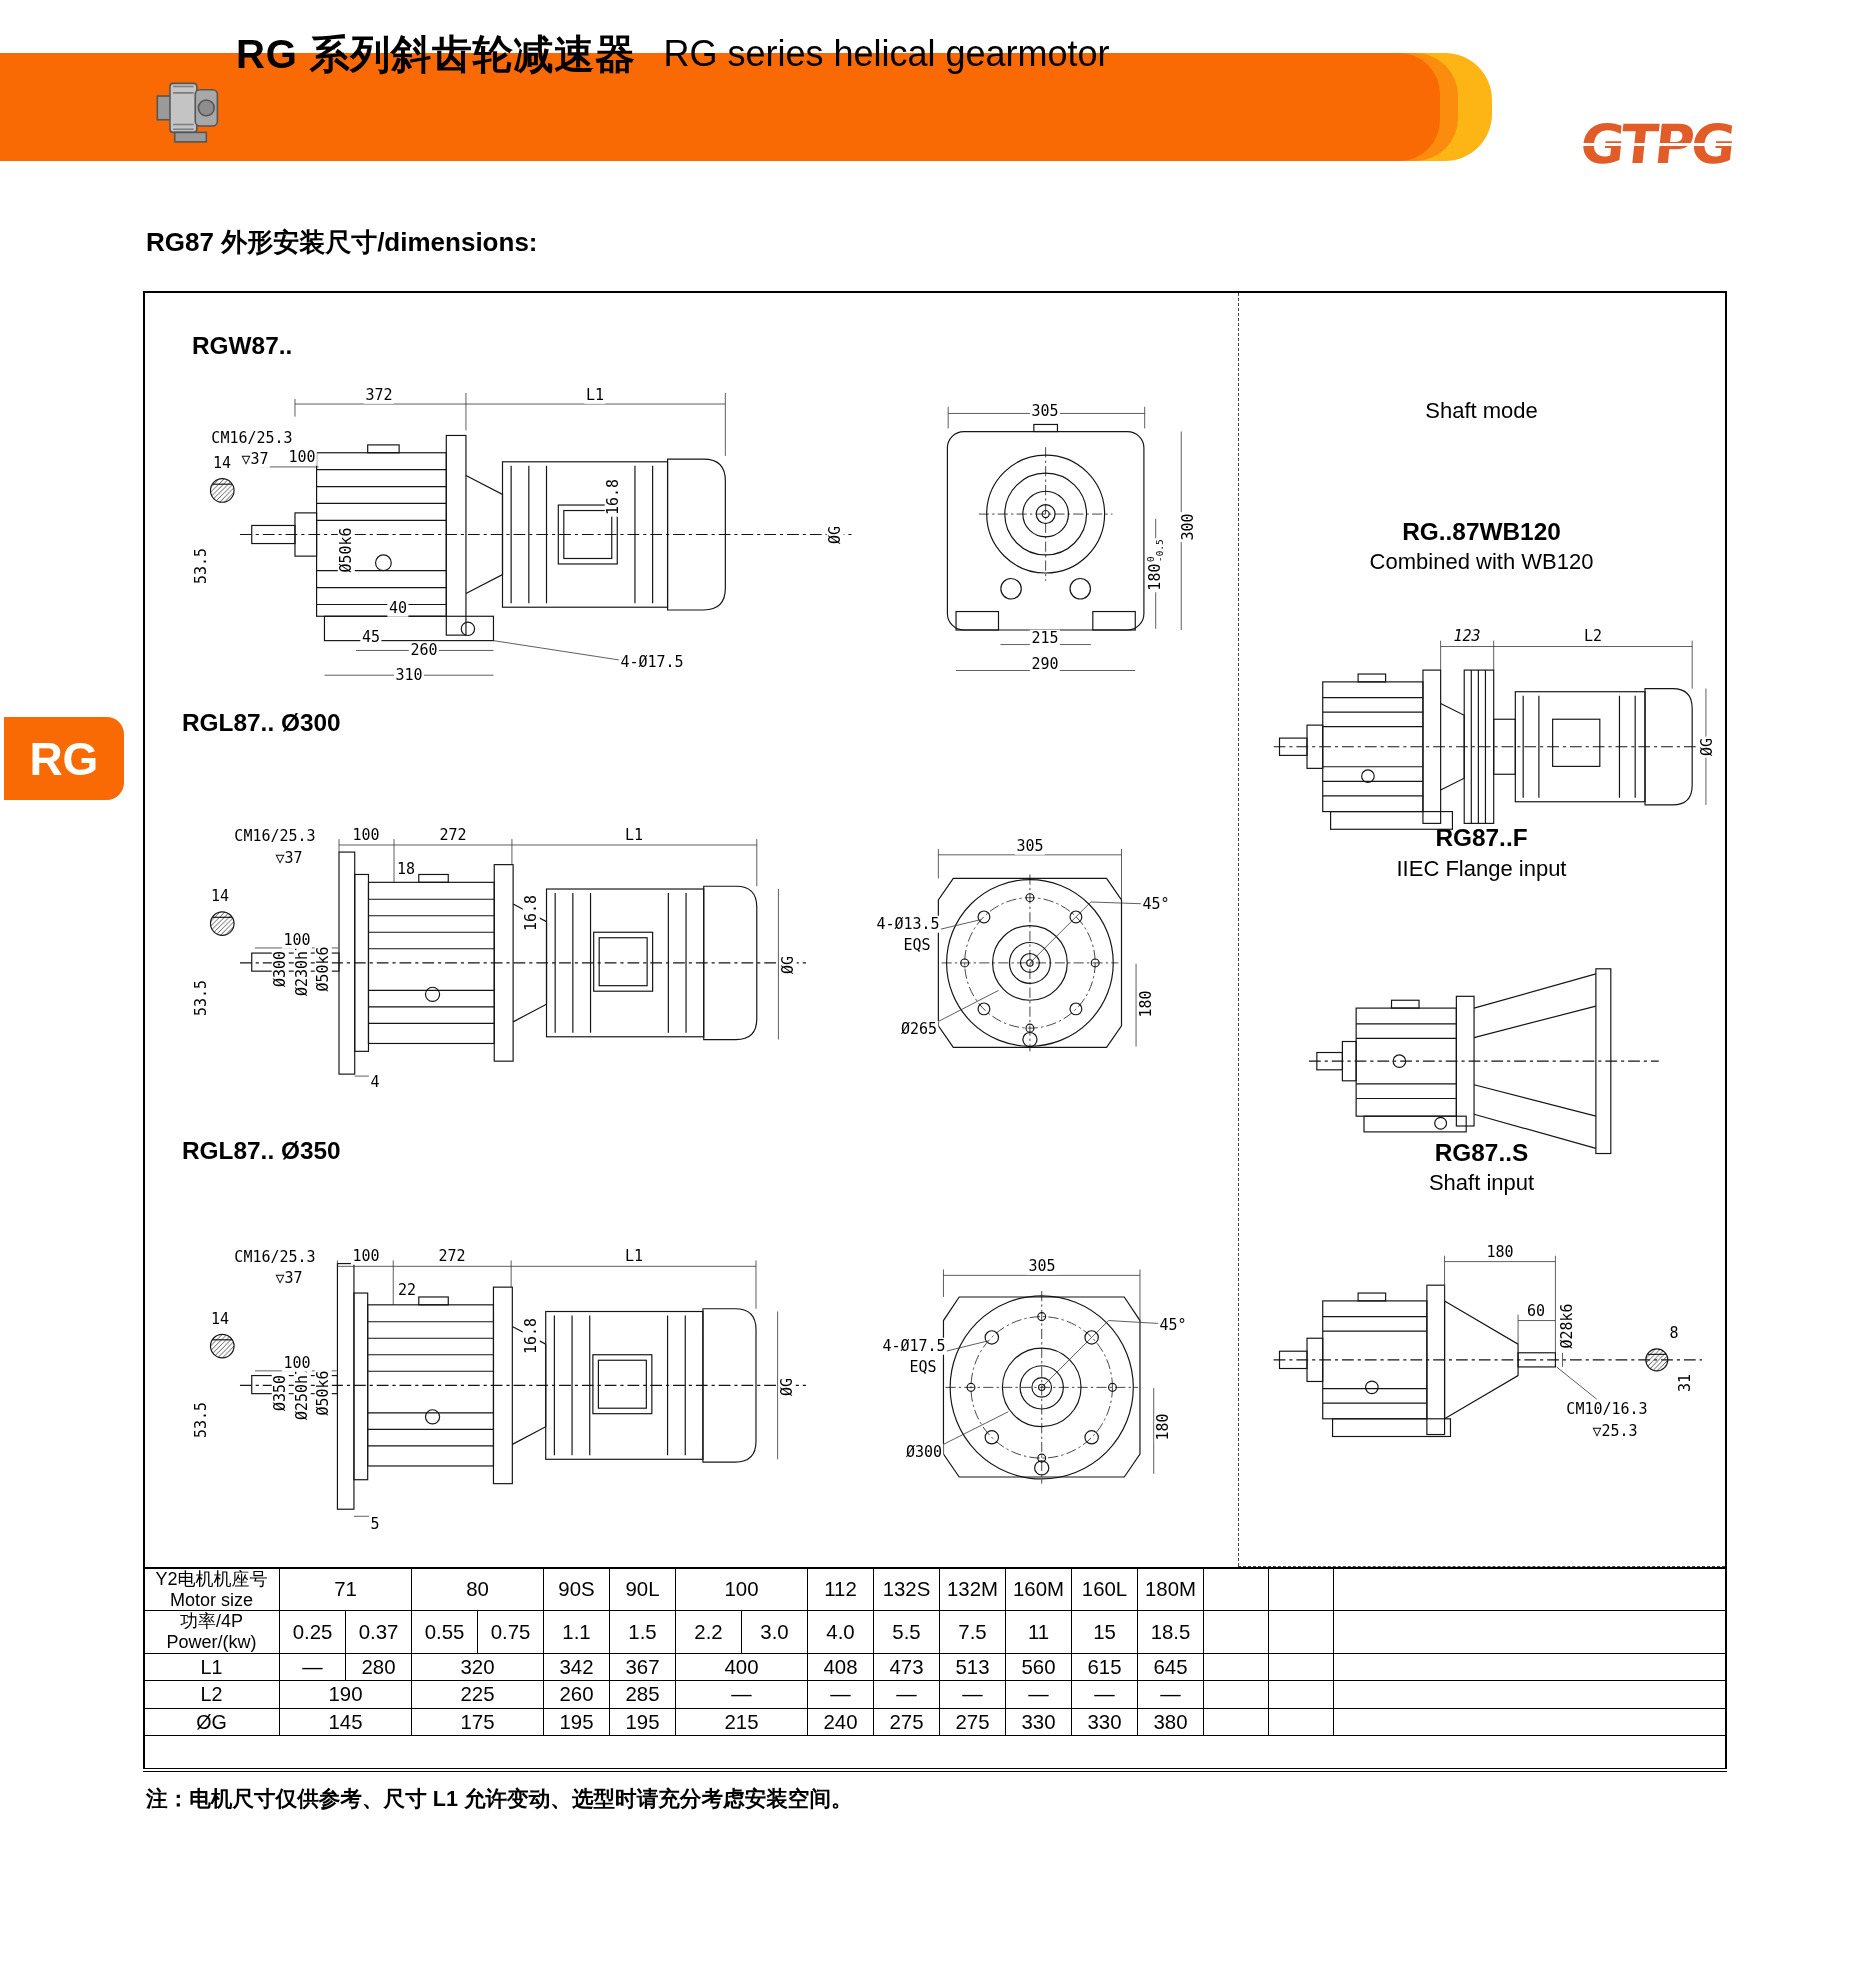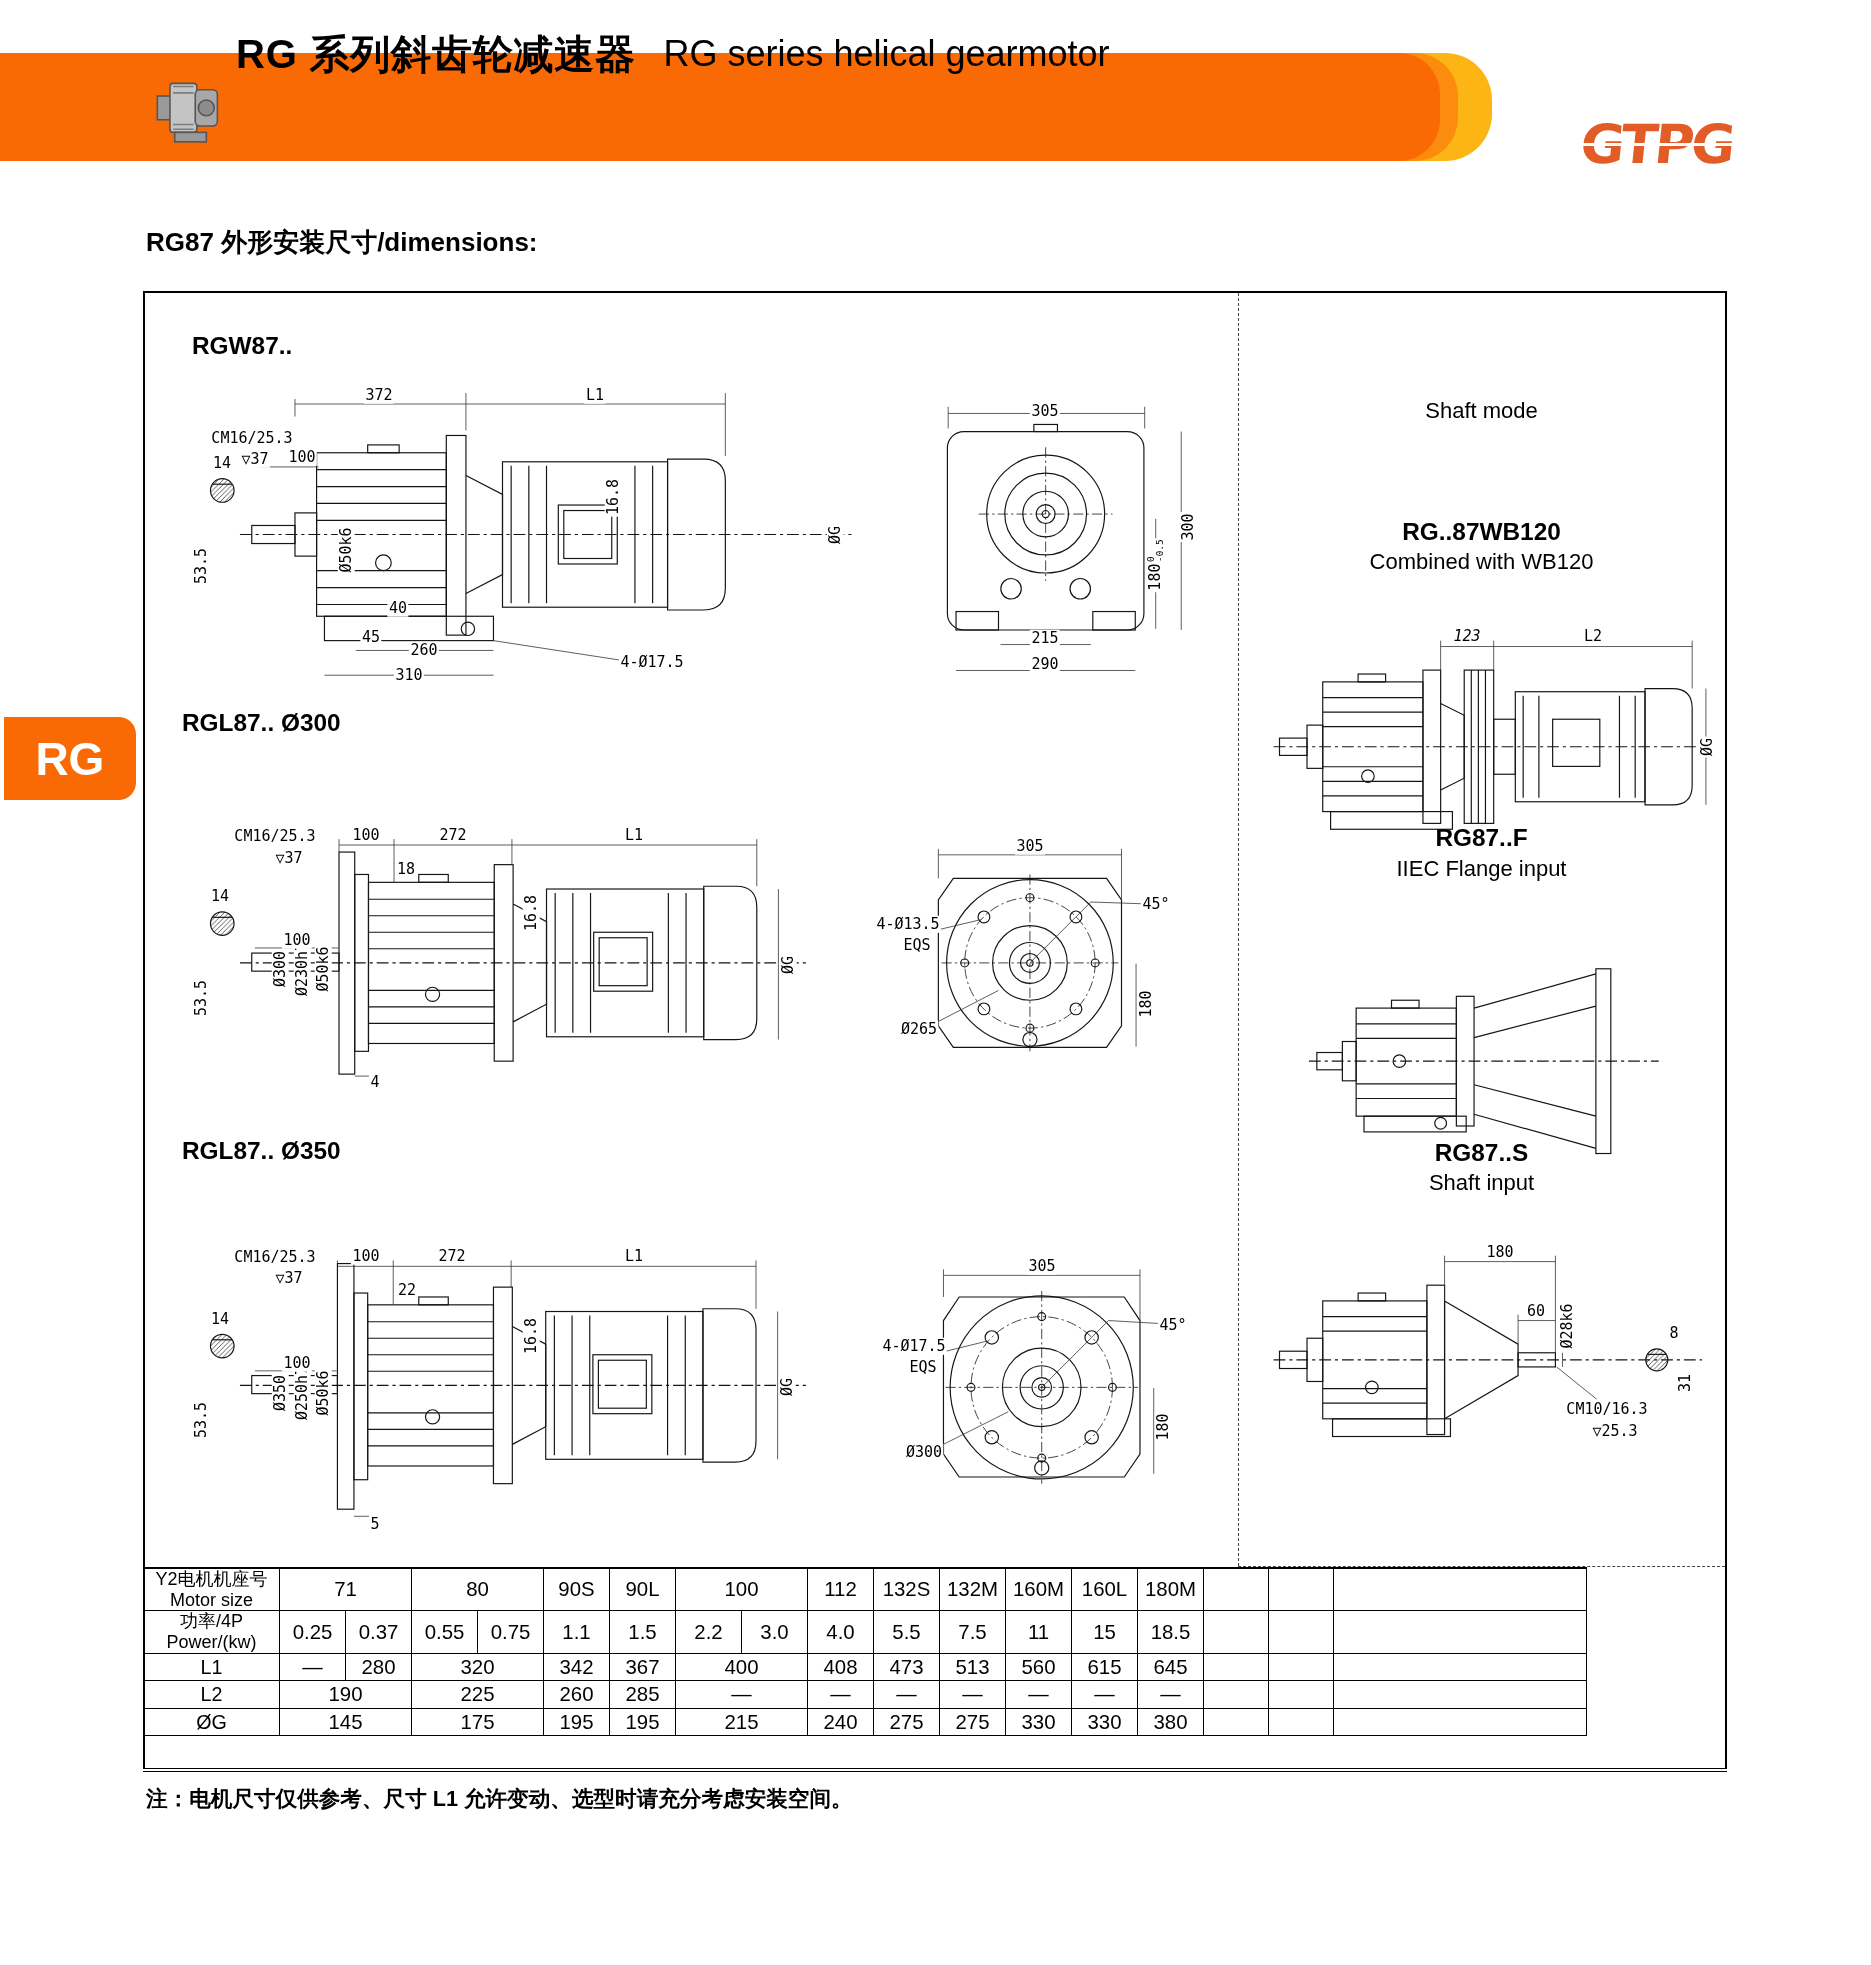--- a/index.html
+++ b/index.html
@@ -13,42 +13,42 @@
             display:flex;align-items:center;}
   .hdr-title{position:absolute;left:236px;top:0;height:108px;display:flex;align-items:center;gap:27.5px;white-space:nowrap;}
   .t-zh{font-size:40px;font-weight:bold;color:#000;letter-spacing:0.8px;}
   .t-en{font-size:36px;font-weight:normal;color:#000;}
   .gm-icon{position:absolute;left:151px;top:66px;}
   .logo{position:absolute;left:1580px;top:120px;width:153px;height:51px;
         font-size:54px;font-weight:800;color:#E25C28;font-family:"DejaVu Sans",sans-serif;
         transform:skewX(-6deg);letter-spacing:-3.1px;line-height:49px;text-align:center;}
   .logo-slit{position:absolute;left:1576px;top:143px;width:161px;height:3.1px;background:#fff;}
   
-  .side-tab{position:absolute;left:3.9px;top:717px;width:132px;height:83px;background:#F96A05;
+  .side-tab{position:absolute;left:3.9px;top:717px;width:120px;height:83px;background:#F96A05;
             border-radius:0 17.3px 17.3px 0;display:flex;align-items:center;justify-content:center;}
   .side-tab span{color:#fff;font-size:46px;font-weight:bold;}
   
   .sec-heading{position:absolute;left:146px;top:225px;margin:0;font-size:26px;font-weight:bold;}
   
   .content-box{position:absolute;left:143px;top:291px;width:1580px;height:1476px;
                border:2px solid #000;border-bottom:none;}
   .div-v{position:absolute;left:1093px;top:0;height:1273px;width:0;border-left:1.6px dashed #444;}
   .div-h{position:absolute;left:1093px;top:1273px;right:0;height:0;border-top:1.6px dashed #444;}
   .dwg-label{position:absolute;font-size:24.4px;font-weight:bold;white-space:nowrap;}
   .pnl{position:absolute;left:1093px;right:0;text-align:center;white-space:nowrap;}
   .pnl .b{font-size:24.4px;font-weight:bold;}
   .pnl .n{font-size:22px;font-weight:normal;}
   
   .labels{position:absolute;left:0;top:0;width:100%;height:100%;}
   .d{position:absolute;transform:translate(-50%,-50%);font-family:"DejaVu Sans Mono",monospace;
      font-size:15px;white-space:nowrap;background:#fff;padding:0 1.6px;line-height:1.1;}
   .dr{transform:translate(-50%,-50%) rotate(-90deg);}
   .tolstack{display:inline-flex;flex-direction:column;font-size:9.4px;line-height:1;vertical-align:middle;margin-left:1.6px;}
   
-  table.dims{position:absolute;left:143px;top:1567px;width:1444px;border-collapse:collapse;
+  table.dims{position:absolute;left:143px;top:1567px;width:1584px;border-collapse:collapse;
              table-layout:fixed;font-size:20.4px;text-align:center;}
   table.dims td,table.dims th{border:1.2px solid #000;padding:0;font-weight:normal;overflow:hidden;}
   table.dims tr{height:27.5px;}
   tr.r-head{height:59px;}
   tr.r-pow{height:59px;margin-top:44px;}
   table.dims{border-top:2px solid #000;}
   .hd2{font-size:18px;line-height:1.15;font-weight:normal;}
   table.dims .lab{font-size:19.7px;}
   .tbl-bottom{position:absolute;left:143px;top:1768px;width:1584px;height:0;border-top:4.3px double #000;}
   

